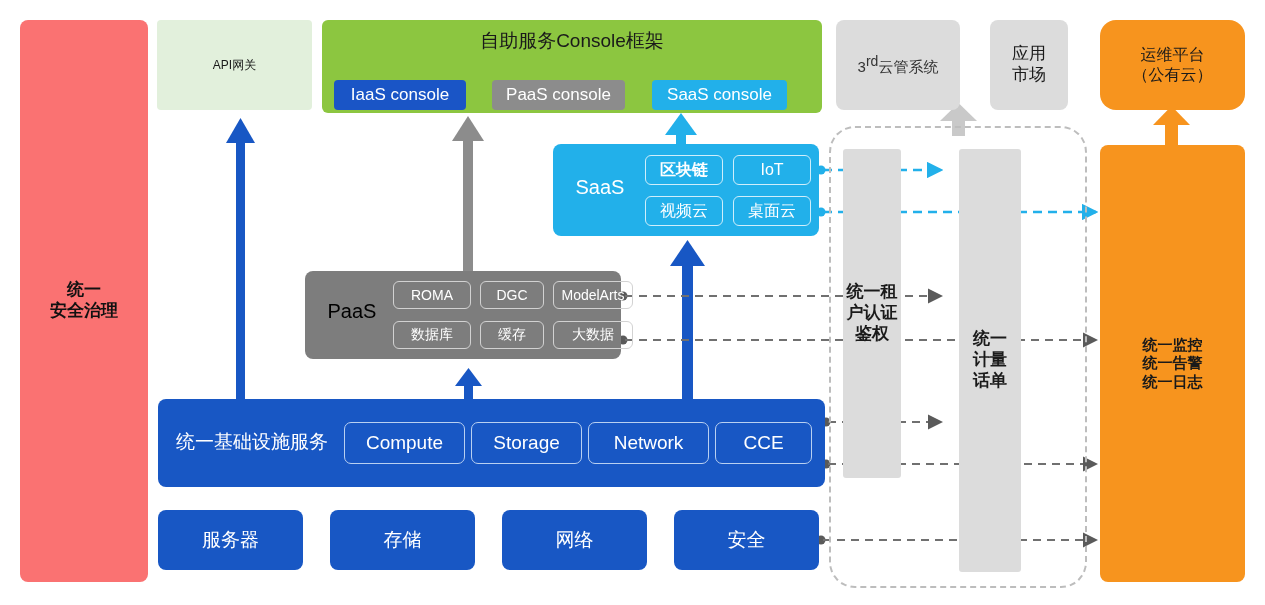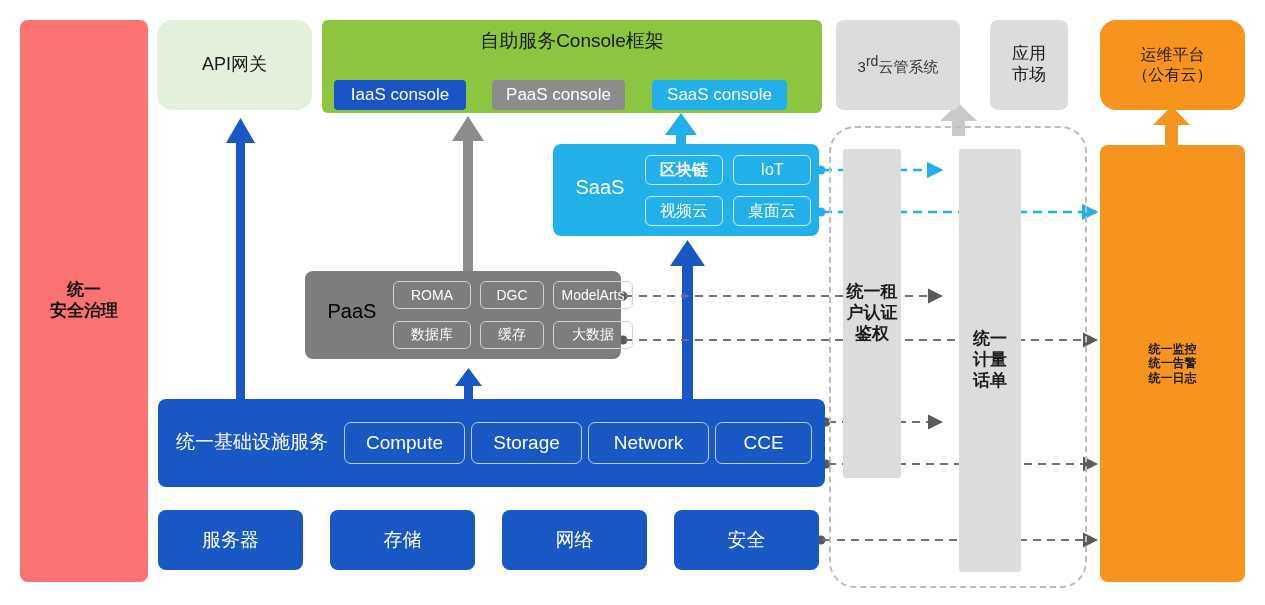--- a/index.html
+++ b/index.html
@@ -19,22 +19,22 @@
   
   #security-col{
     left:20px;top:20px;width:128px;height:562px;
     background:#FA7272;border-radius:8px;
     color:#111;font-size:17px;font-weight:700;
   }
 
   
   #api-gateway{
     left:157px;top:20px;width:155px;height:90px;
-    background:#E2F0DC;border-radius:15px;
-    color:#1a1a1a;font-size:18px;
+    background:#E2F0DC;border-radius:4px;
+    color:#1a1a1a;font-size:12px;
   }
 
   
   #console-frame{
     left:322px;top:20px;width:500px;height:93px;
     background:#8CC640;border-radius:6px;
     display:block;
   }
   #console-title{
     position:absolute;left:0;top:8px;width:100%;
@@ -64,21 +64,21 @@
 
   
   #ops-platform{
     left:1100px;top:20px;width:145px;height:90px;
     background:#F7941E;border-radius:16px;
     color:#1a1a1a;font-size:16px;
   }
   #ops-column{
     left:1100px;top:145px;width:145px;height:437px;
     background:#F7941E;border-radius:8px;
-    color:#1a1a1a;font-size:12px;font-weight:700;
+    color:#1a1a1a;font-size:15px;font-weight:700;
   }
 
   
   #saas-block{
     left:553px;top:144px;width:266px;height:92px;
     background:#22B0EA;border-radius:8px;display:block;
   }
   #saas-title{
     position:absolute;left:12px;top:32px;width:70px;
     color:#fff;font-size:20px;text-align:center;

